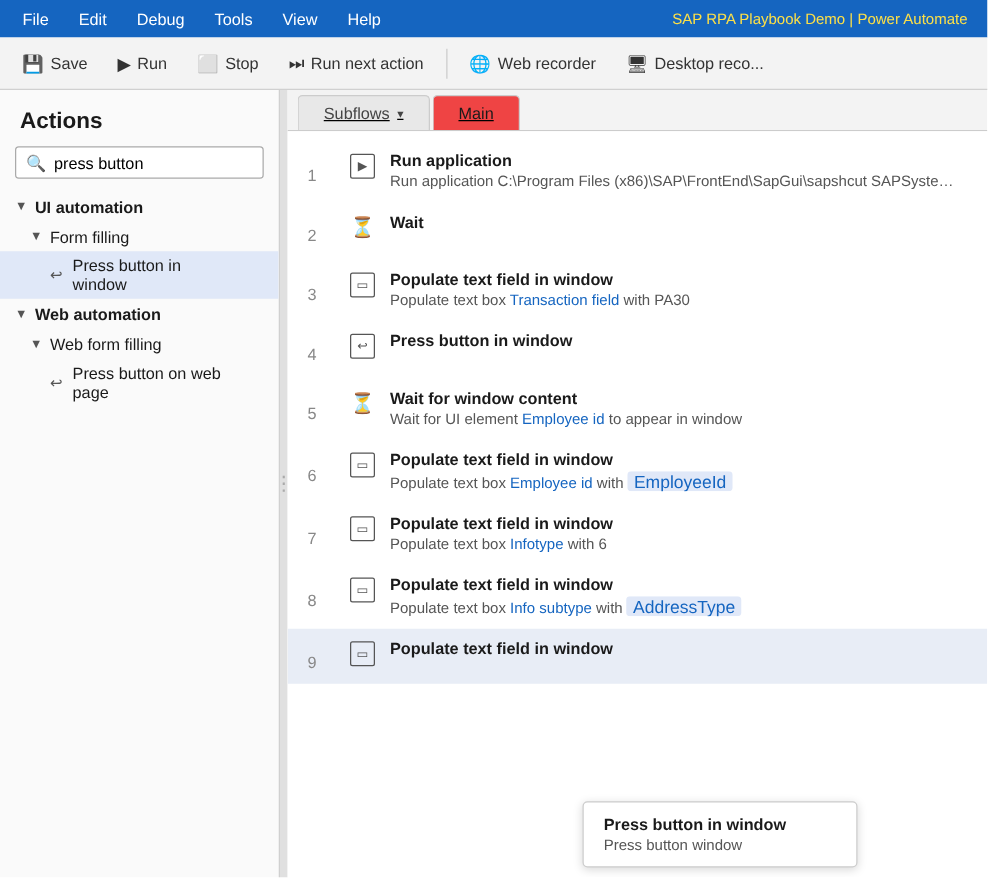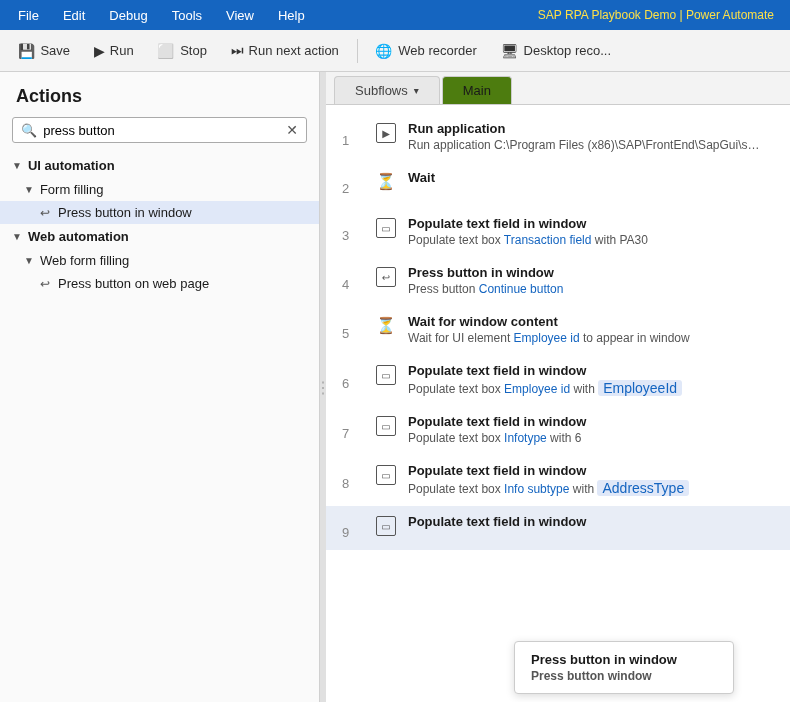--- a/index.html
+++ b/index.html
@@ -55,21 +55,21 @@
     .toolbar-separator { width: 1px; height: 24px; background: #ccc; margin: 0 4px; }
 
     
     .main-layout {
       display: flex;
       height: calc(702px - 30px - 42px);
     }
 
     
     .sidebar {
-      width: 320px;
+      width: 224px;
       border-right: 1px solid #d0d0d0;
       background: #fafafa;
       display: flex;
       flex-direction: column;
       overflow: hidden;
     }
     .sidebar-title {
       font-size: 18px;
       font-weight: 600;
       padding: 14px 16px 10px;
@@ -141,36 +141,37 @@
 
     
     .tabs-bar {
       display: flex;
       border-bottom: 1px solid #ccc;
       background: #f3f3f3;
       padding: 0 8px;
       padding-top: 4px;
       gap: 2px;
       align-items: flex-start;
+      text-decoration: underline;
     }
     .tab-btn {
       padding: 6px 20px;
       border: 1px solid #ccc;
       background: #e8e8e8;
       cursor: pointer;
       font-size: 13px;
       border-radius: 4px 4px 0 0;
       color: #444;
       border-bottom: none;
       display: flex;
       align-items: center;
       gap: 6px;
     }
     .tab-btn.active {
-      background: #4d7c0f;
+      background: #ef4444;
       color: #1a1a1a;
       font-weight: 500;
     }
     .tab-chevron { font-size: 10px; }
 
     
     .flow-area {
       flex: 1;
       overflow-y: auto;
       padding: 8px 0;
@@ -262,21 +263,20 @@
     }
     .floating-card-title {
       font-size: 13px;
       font-weight: 600;
       color: #1a1a1a;
       margin-bottom: 2px;
     }
     .floating-card-desc {
       font-size: 12px;
       color: #555;
-      font-weight: bold;
     }
 
     
     .resize-handle {
       width: 6px;
       background: #e0e0e0;
       cursor: col-resize;
       display: flex;
       align-items: center;
       justify-content: center;
@@ -423,23 +423,20 @@
         </div>
       </div>
 
       <div class="flow-step">
         <div class="step-number">4</div>
         <div class="step-icon">
           <div class="step-icon-box">↩</div>
         </div>
         <div class="step-content">
           <div class="step-title">Press button in window</div>
-          <div class="step-desc">
-            Press button <span class="link">Continue button</span>
-          </div>
         </div>
       </div>
 
       <div class="flow-step">
         <div class="step-number">5</div>
         <div class="step-icon">
           <span class="step-icon-hourglass">⏳</span>
         </div>
         <div class="step-content">
           <div class="step-title">Wait for window content</div>

